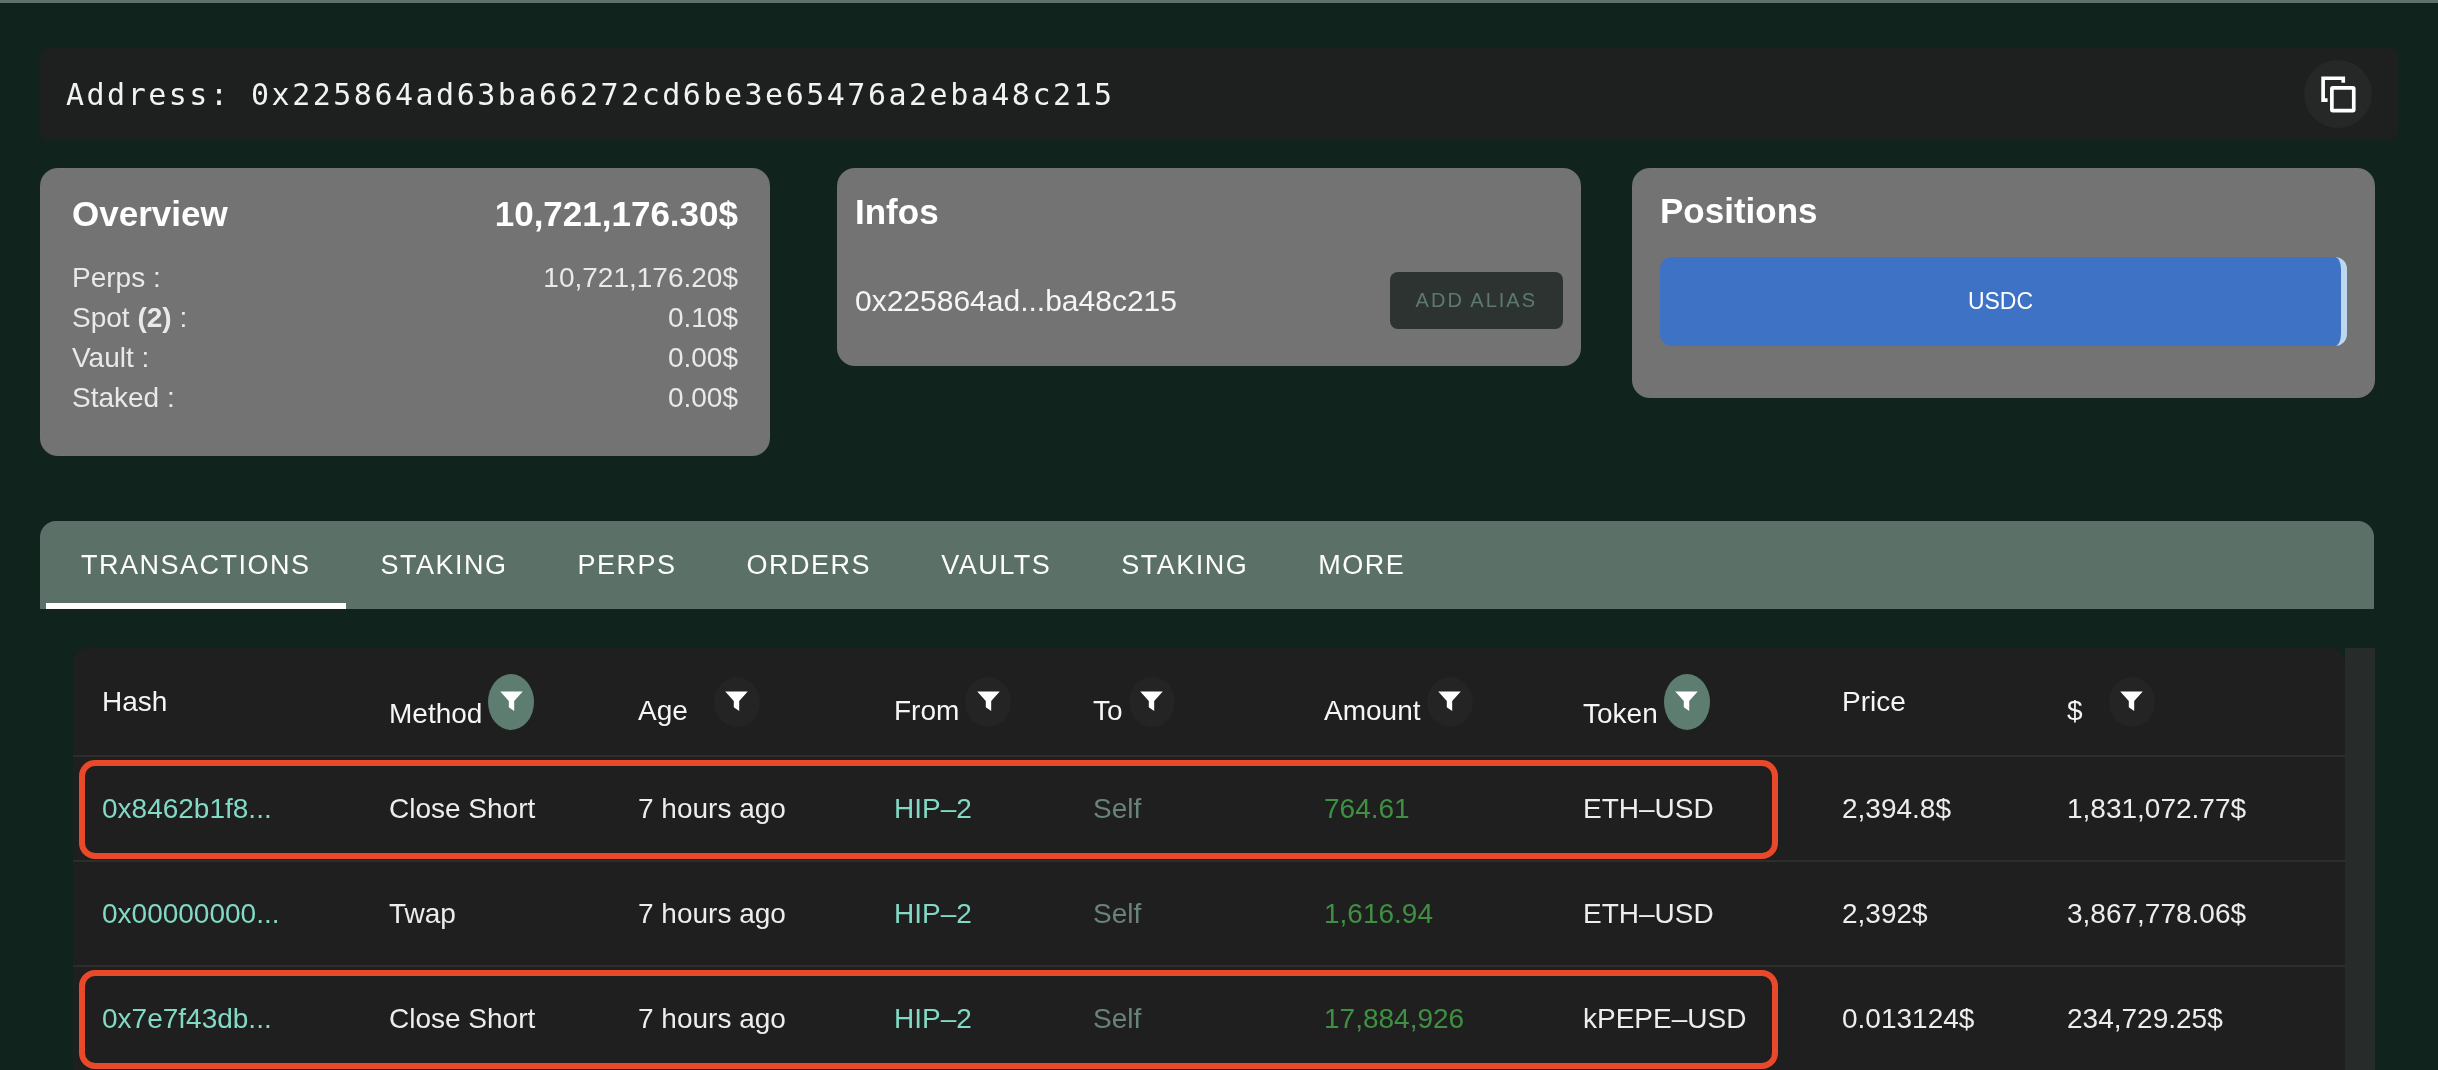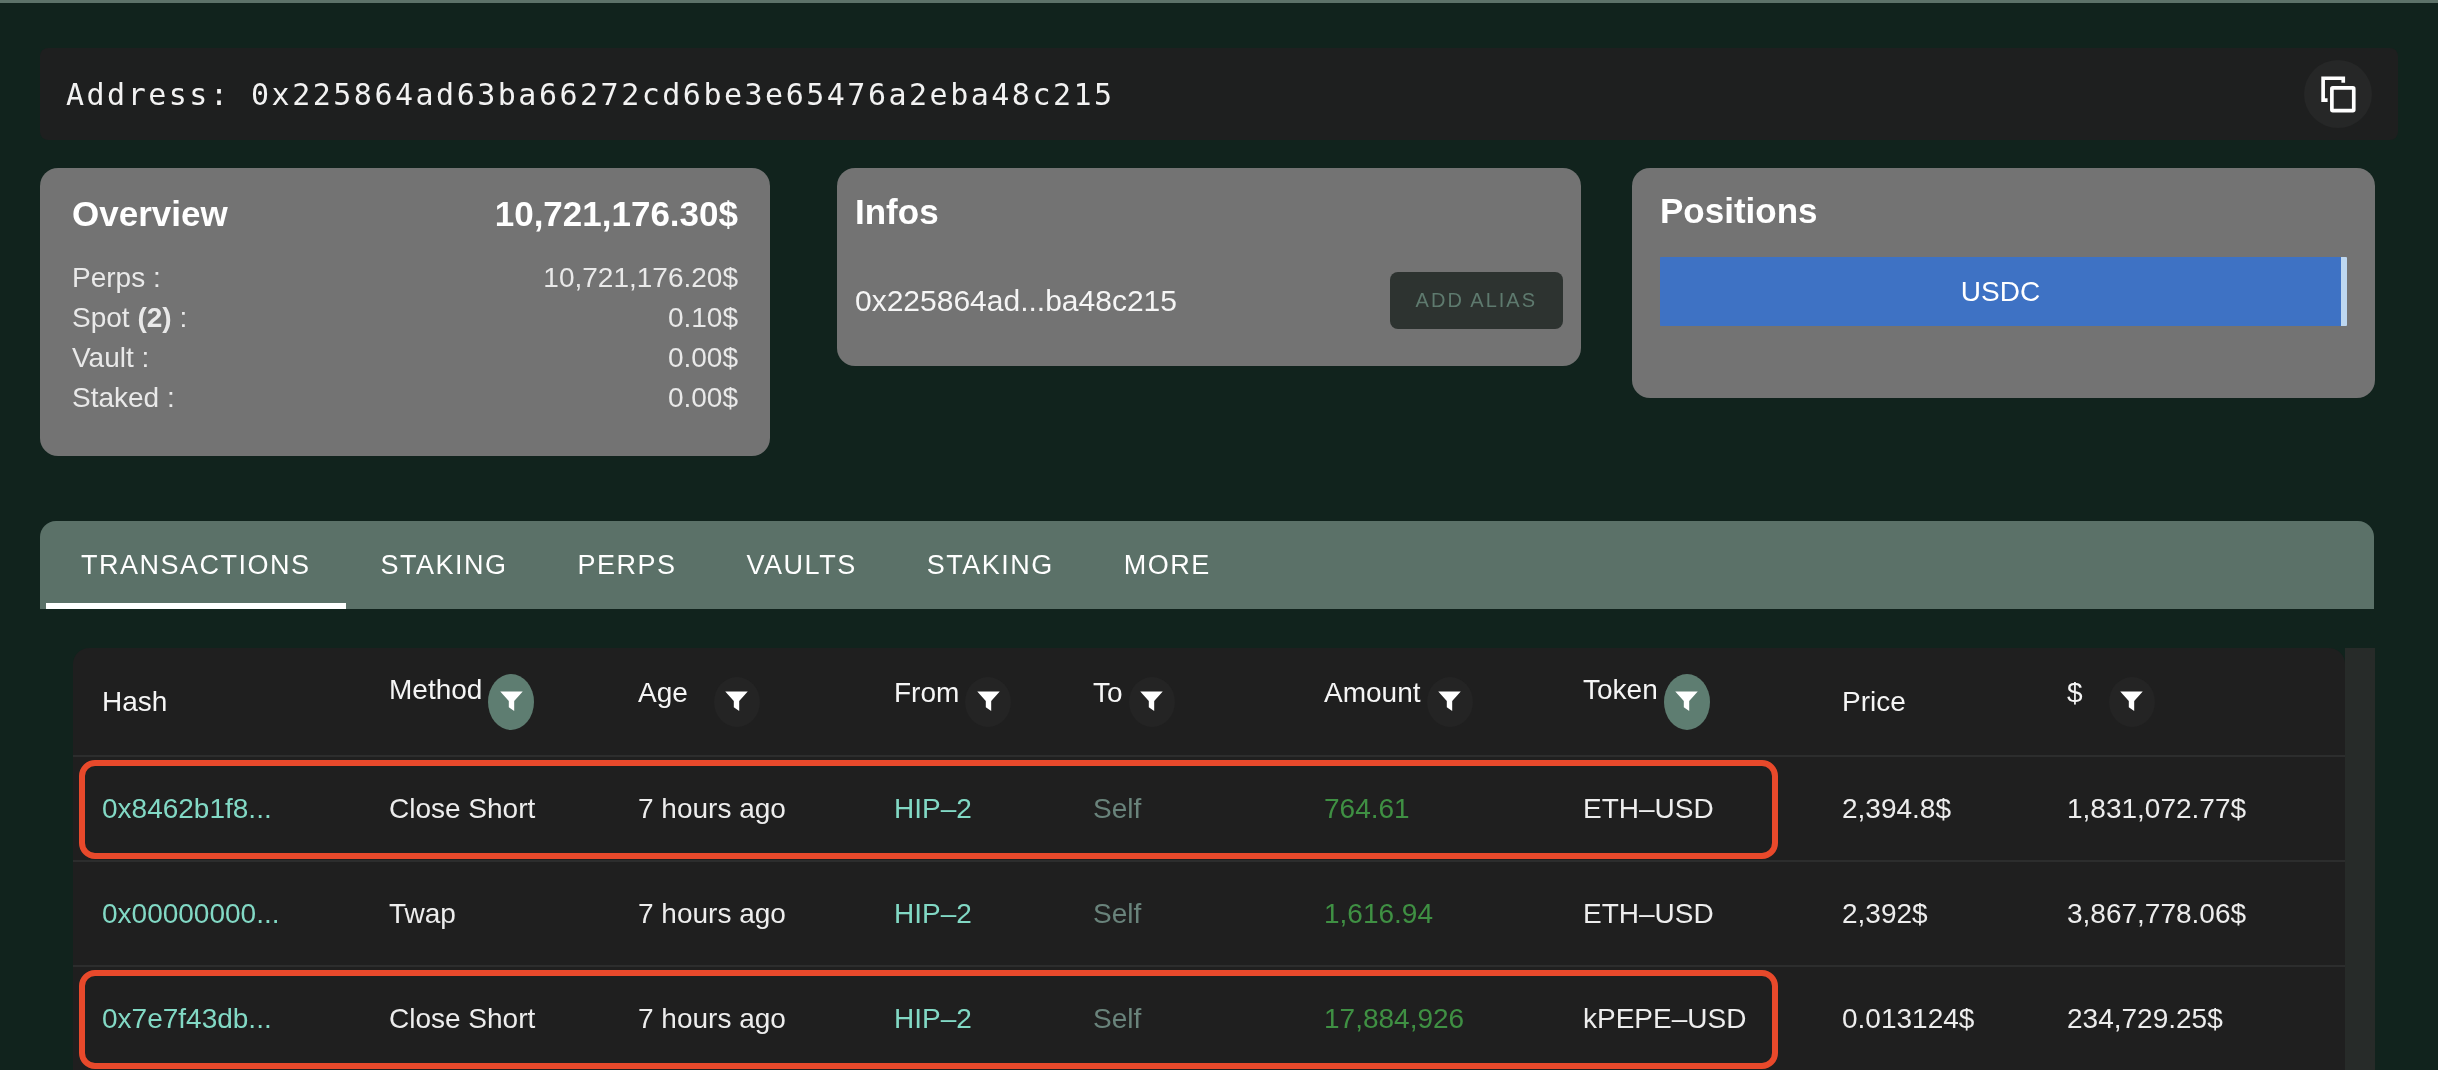--- a/index.html
+++ b/index.html
@@ -26,38 +26,38 @@
   .ov-label span{white-space:pre;}
   .ov-strong{font-weight:bold;}
 
   .card-infos{left:837px;top:168px;width:744px;height:198px;padding:24px 18px;}
   .infos-row{display:flex;align-items:center;margin-top:40px;}
   .infos-address{font-size:30px;color:#f5f5f5;}
   .add-alias{margin-left:auto;background:#2d3330;color:#5e7a6e;font-size:20px;
         letter-spacing:2px;padding:17px 26px;border-radius:8px;cursor:pointer;}
 
   .card-positions{left:1632px;top:168px;width:743px;height:230px;padding:23px 28px;}
-  .usdc-btn{margin-top:26px;height:69px;background:#3e72c4;border-right:6px solid #bdd7f0;
-        border-radius:1px;display:flex;align-items:center;justify-content:center;
-        color:#ffffff;font-size:28px;cursor:pointer;}
+  .usdc-btn{margin-top:26px;height:89px;background:#3e72c4;border-right:6px solid #bdd7f0;
+        border-radius:12px;display:flex;align-items:center;justify-content:center;
+        color:#ffffff;font-size:23px;cursor:pointer;}
 
   
   .tabbar{position:absolute;left:40px;top:521px;width:2334px;height:88px;background:#5b7168;
         border-radius:16px 16px 0 0;display:flex;align-items:stretch;padding-left:6px;box-sizing:border-box;}
   .tab{position:relative;display:flex;align-items:center;padding:0 35px;color:#ffffff;
         font-size:27px;letter-spacing:1.5px;cursor:pointer;}
   .tab.active::after{content:"";position:absolute;left:0;right:0;bottom:0;height:6px;background:#ffffff;}
 
   
   .table-panel{position:absolute;left:73px;top:648px;width:2272px;height:422px;
         background:#1f1f1f;border-radius:16px 16px 0 0;overflow:hidden;}
   .tgrid{display:grid;grid-template-columns:287px 249px 256px 199px 231px 259px 259px 225px 1fr;
         padding-left:29px;align-items:center;box-sizing:border-box;}
   .thead{height:107px;color:#f5f5f5;font-size:28px;font-weight:500;}
-  .th{display:flex;align-items:flex-start;gap:6px;}
+  .th{display:flex;align-items:flex-end;gap:6px;}
   .th.gap-wide{gap:26px;}
   .funnel-wrap{width:46px;height:50px;border-radius:50%;background:#242424;
         display:flex;align-items:center;justify-content:center;cursor:pointer;flex:none;}
   .funnel-wrap.hl{background:#5e7d71;height:56px;}
   .trow{position:relative;height:105px;font-size:28px;color:#ededed;border-top:2px solid #2c2d2d;}
   .link{color:#82d9c5;text-decoration:underline;text-underline-offset:7px;
         text-decoration-thickness:2px;cursor:pointer;}
   .self-link{color:#69837b;text-decoration:underline;text-underline-offset:7px;
         text-decoration-thickness:2px;cursor:pointer;}
   .amount{color:#3f9043;}
@@ -120,20 +120,21 @@
 
   <div class="card card-positions">
     <span class="card-title">Positions</span>
     <div class="usdc-btn">USDC</div>
   </div>
 
   <div class="tabbar">
     <span class="tab active">TRANSACTIONS</span>
     <span class="tab">STAKING</span>
     <span class="tab">PERPS</span>
+    <span class="tab">ORDERS</span>
     <span class="tab">VAULTS</span>
     <span class="tab">STAKING</span>
     <span class="tab">MORE</span>
   </div>
 
   <div class="table-panel">
     <div class="tgrid thead">
       <div class="th">
         <span>Hash</span>
       </div>

